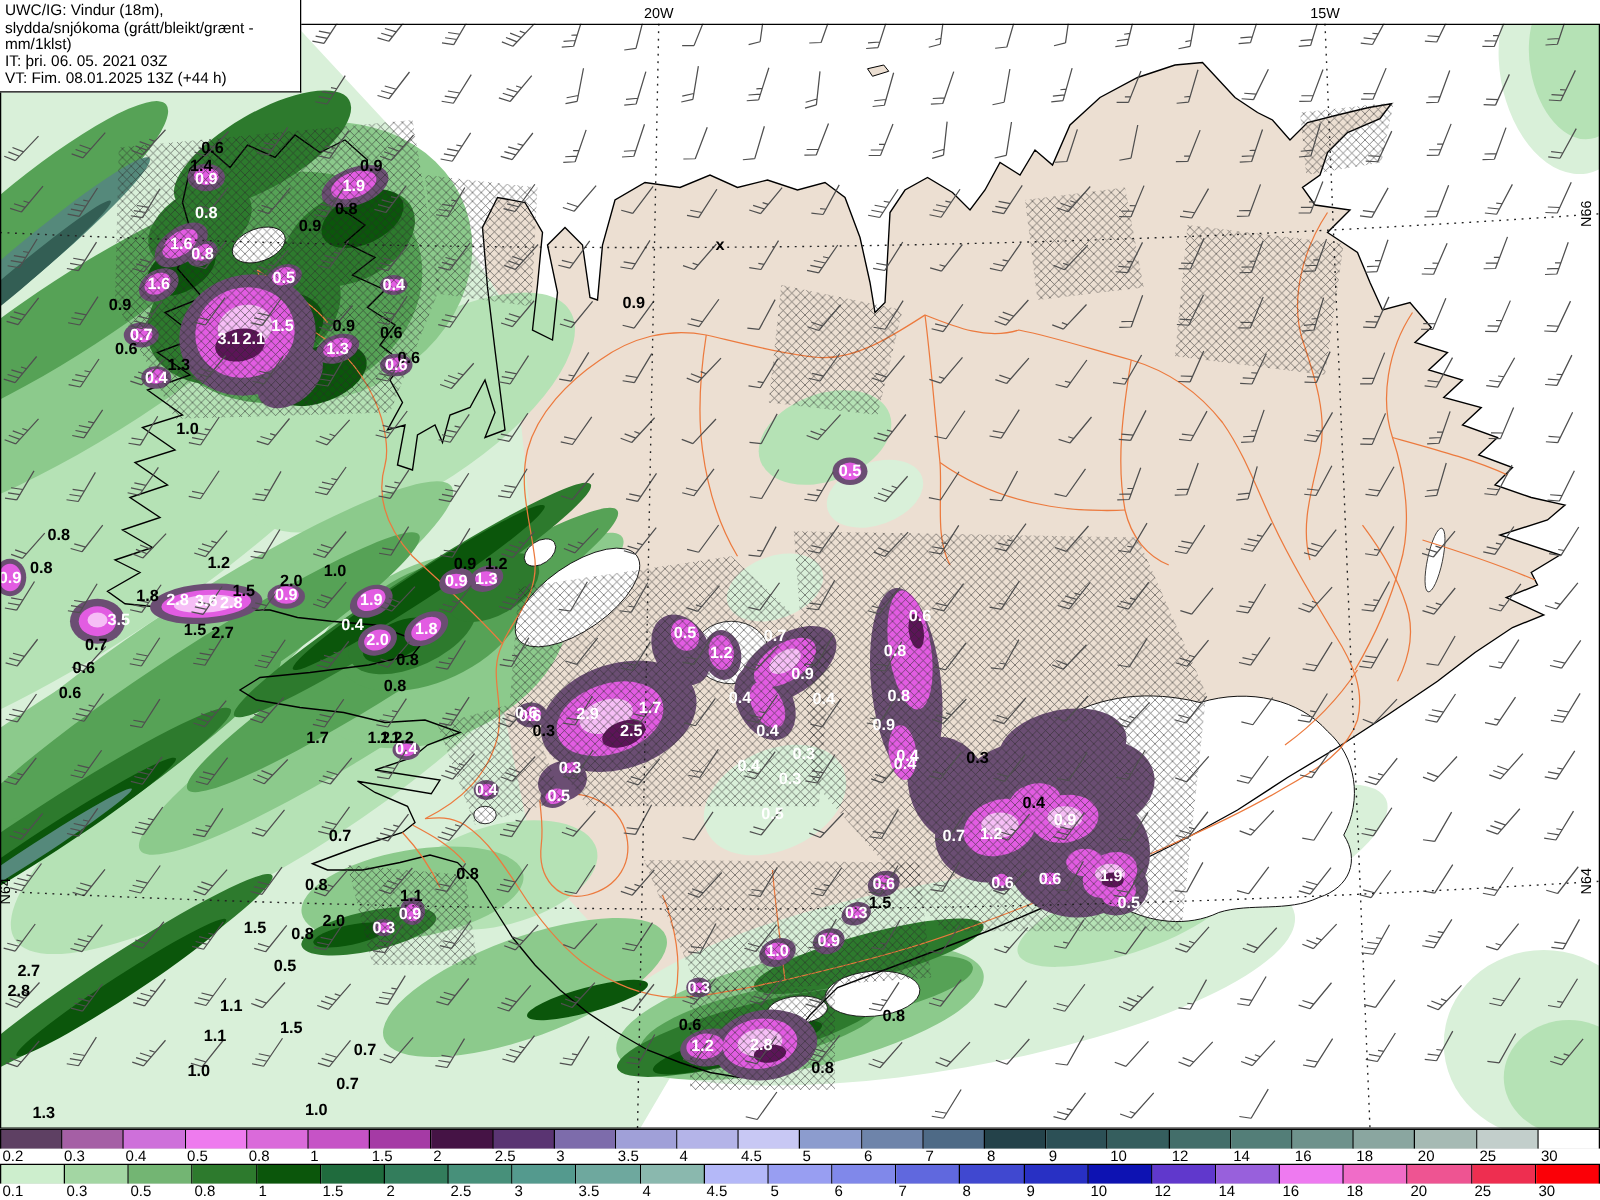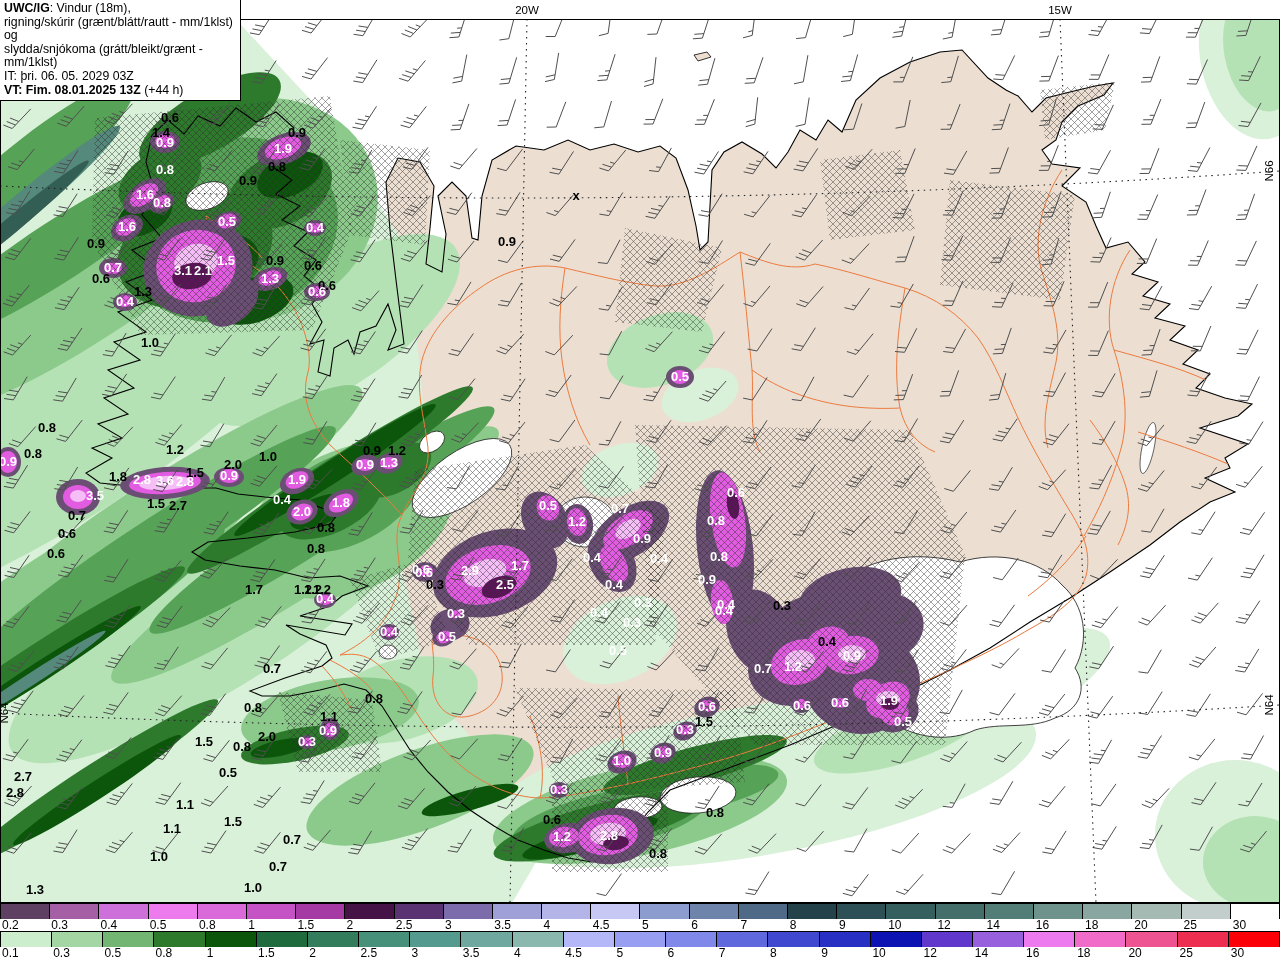--- a/index.html
+++ b/index.html
@@ -2,21 +2,21 @@
 <html><head>
 <meta charset="utf-8">
 <style>
   html,body{margin:0;padding:0;background:#fff;}
   .stage{position:relative;width:1280px;height:960px;background:#fff;overflow:hidden;
          font-family:"Liberation Sans",sans-serif;}
   #mapsvg{position:absolute;left:0;top:0;}
   .titlebox{position:absolute;left:0;top:0;width:233px;background:#fff;
             border-right:1px solid #000;border-bottom:1px solid #000;
             padding:2px 3px 3px 4px;font-size:12.3px;line-height:13.6px;color:#000;z-index:5;}
-  .titlebox b{font-weight:bold;}
+  .titlebox b{font-weight:normal;}
   .cbar{position:absolute;left:0;width:1280px;height:15px;display:flex;
         border-top:1px solid #000;border-bottom:1px solid #000;box-sizing:content-box;}
   .cbar .seg{flex:1 1 0;border-right:1px solid #000;}
   .cbar .seg:first-child{border-left:1px solid #000;}
   .cbarlab{position:absolute;left:0;width:1280px;height:13px;background:#fff;}
   .cbarlab span{position:absolute;top:-1px;font-size:12px;color:#000;white-space:nowrap;}
   .maplabel{font-size:13px;font-weight:bold;}
 </style>
 </head>
 <body>
@@ -919,23 +919,22 @@
         <text x="527" y="14" text-anchor="middle" font-size="11.5" fill="#000">20W</text>
         <text x="1060" y="14" text-anchor="middle" font-size="11.5" fill="#000">15W</text>
         <text x="1273" y="171" font-size="11.5" fill="#000" text-anchor="middle" transform="rotate(-90 1273 171)">N66</text>
         <text x="1273" y="705" font-size="11.5" fill="#000" text-anchor="middle" transform="rotate(-90 1273 705)">N64</text>
         <text x="8" y="713" font-size="11.5" fill="#000" text-anchor="middle" transform="rotate(-90 8 713)">N64</text>
       </g>
 </svg>
 
 <div class="titlebox">
   <div><b>UWC/IG</b><span>: Vindur (18m),</span></div>
-  <div>rigning/skúrir (grænt/blátt/rautt - mm/1klst) og</div>
   <div>slydda/snjókoma (grátt/bleikt/grænt - mm/1klst)</div>
-  <div>IT: þri. 06. 05. 2029 03Z</div>
+  <div>IT: þri. 06. 05. 2021 03Z</div>
   <div><b>VT: Fim. 08.01.2025 13Z</b><span> (+44 h)</span></div>
 </div>
 
 <div id="cbars">
       <div class="cbar" style="top: 903px;">
         <div class="seg" style="background: rgb(94, 64, 99);"></div>
         <div class="seg" style="background: rgb(165, 95, 165);"></div>
         <div class="seg" style="background: rgb(206, 112, 218);"></div>
         <div class="seg" style="background: rgb(238, 123, 238);"></div>
         <div class="seg" style="background: rgb(218, 106, 218);"></div>

